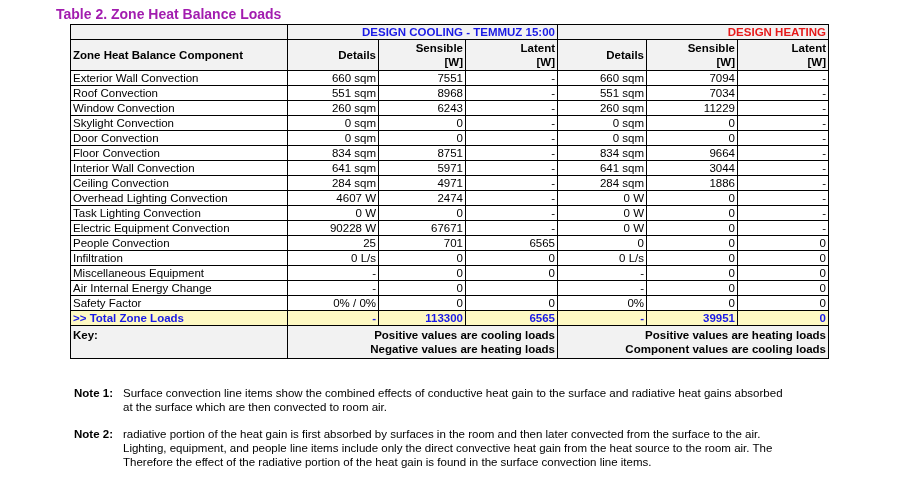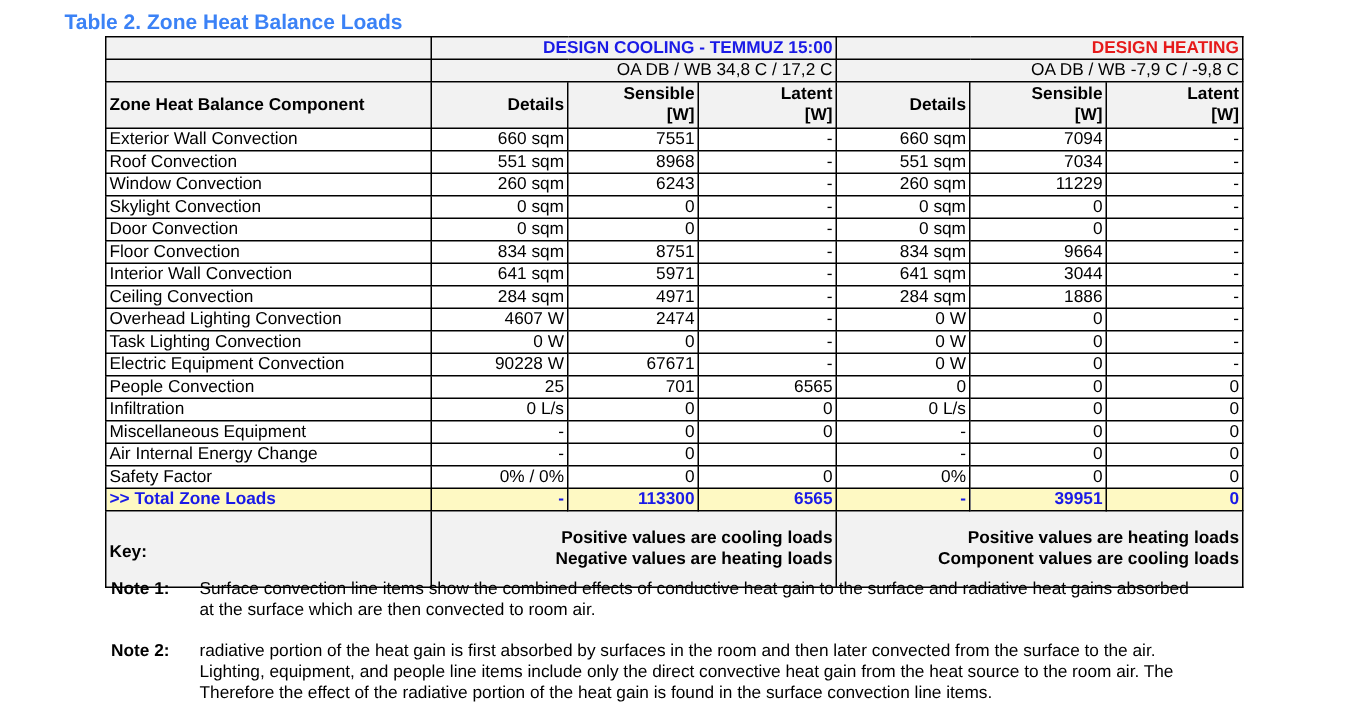--- a/index.html
+++ b/index.html
@@ -1,32 +1,32 @@
 <!DOCTYPE html>
 <html><head>
 <meta charset="utf-8">
 <style>
   html, body { margin: 0; padding: 0; background: #ffffff; }
   body { width: 908px; height: 480px; position: relative; overflow: hidden;
          font-family: "Liberation Sans", sans-serif; color: #000; }
-  .title { position: absolute; left: 43px; top: 6px; font-size: 14px; font-weight: bold; color: #3b82f6; }
+  .title { position: absolute; left: 56px; top: 6px; font-size: 14px; font-weight: bold; color: #a21caf; }
   table.hb { position: absolute; left: 70px; top: 24px; border-collapse: collapse; table-layout: fixed;
              font-size: 11.5px; }
   table.hb td { border: 1px solid #000; padding: 0 2px; height: 14px; line-height: 14px; white-space: nowrap; overflow: hidden; }
   .hdr td { background: #f2f2f2; }
   .c { text-align: right; }
   .r { text-align: right; }
   .b { font-weight: bold; }
   .blue { color: #1a1ae6; }
   .red { color: #e61a1a; }
   .tot td { background: #fef9c3; }
   .key td { background: #f2f2f2; }
   .notes { position: absolute; left: 74px; font-size: 11.5px; line-height: 14px; }
   .note-label { position: absolute; left: 0; top: 0; font-weight: bold; width: 52px; }
-  .note-text { position: absolute; left: 59px; top: 0; width: 710px; }
+  .note-text { position: absolute; left: 49px; top: 0; width: 710px; }
 </style>
 </head>
 <body>
 
 <div class="title">Table 2. Zone Heat Balance Loads</div>
 
 <table class="hb">
   <colgroup>
     <col style="width:217px">
       <col style="width:91px">
@@ -36,25 +36,20 @@
       <col style="width:91px">
       <col style="width:91px">
   </colgroup>
   <tbody>
       <tr class="hdr">
     <td></td>
     <td colspan="3" class="c b blue">DESIGN COOLING - TEMMUZ 15:00</td>
     <td colspan="3" class="c b red">DESIGN HEATING</td>
   </tr>
   <tr class="hdr">
-    <td></td>
-    <td colspan="3" class="c" style="height:11px;line-height:11px">OA DB / WB   34,8 C / 17,2 C</td>
-    <td colspan="3" class="c" style="height:11px;line-height:11px">OA DB / WB   -7,9 C / -9,8 C</td>
-  </tr>
-  <tr class="hdr">
     <td class="b" style="height:30px">Zone Heat Balance Component</td>
     <td class="c b">Details</td>
     <td class="c b" style="line-height:14px"><span>Sensible</span><br><span>[W]</span></td>
     <td class="c b"><span>Latent</span><br><span>[W]</span></td>
     <td class="c b">Details</td>
     <td class="c b"><span>Sensible</span><br><span>[W]</span></td>
     <td class="c b"><span>Latent</span><br><span>[W]</span></td>
   </tr>
   </tbody>
     <tbody id="body-rows">
@@ -207,21 +202,21 @@
       <tr class="tot">
     <td class="b blue">&gt;&gt; Total Zone Loads</td>
     <td class="r b blue">-</td>
     <td class="r b blue">113300</td>
     <td class="r b blue">6565</td>
     <td class="r b blue">-</td>
     <td class="r b blue">39951</td>
     <td class="r b blue">0</td>
   </tr>
   <tr class="key">
-    <td class="b" style="height:30px;vertical-align:top;padding-top:20px">Key:</td>
+    <td class="b" style="height:30px;vertical-align:top;padding-top:2px">Key:</td>
     <td colspan="3" class="c b"><span>Positive values are cooling loads</span><br><span>Negative values are heating loads</span></td>
     <td colspan="3" class="c b"><span>Positive values are heating loads</span><br><span>Component values are cooling loads</span></td>
   </tr>
 </tbody>
   </table>
 
 <div class="notes" style="top:386px; width:780px; height:30px;">
   <div class="note-label">Note 1:</div>
   <div class="note-text">
     <div>Surface convection line items show the combined effects of conductive heat gain to the surface and radiative heat gains absorbed</div>

